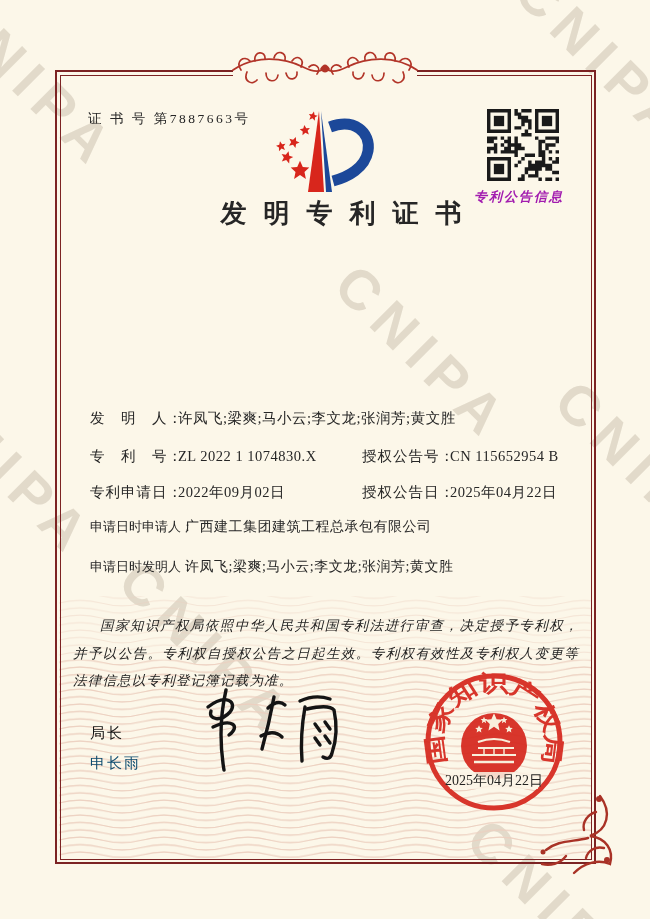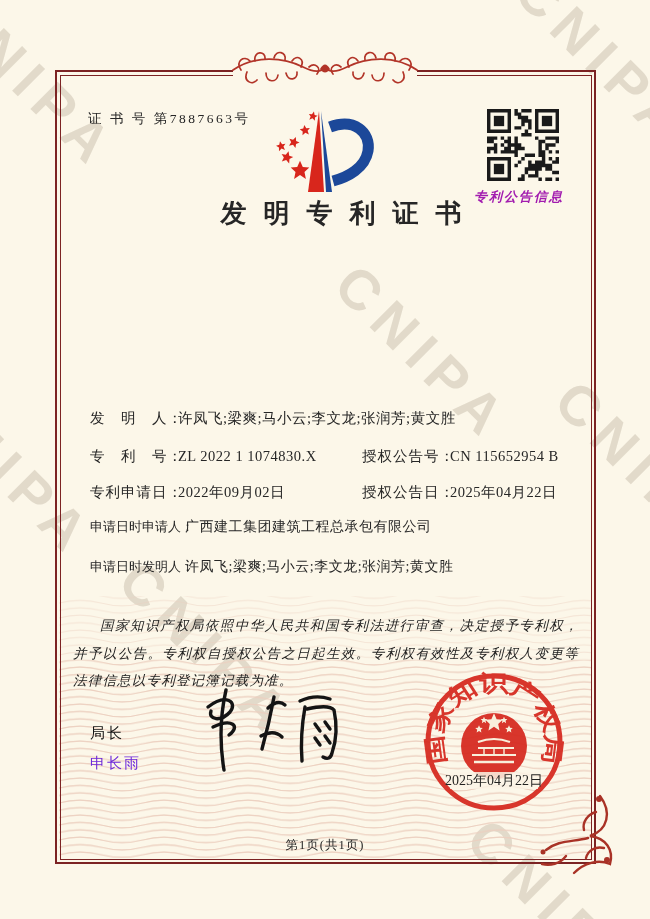--- a/index.html
+++ b/index.html
@@ -25,21 +25,21 @@
   .pair2{position:absolute;left:272px;top:0;}
   .pair2 .lbl{width:88px;text-align:right;}
   .row.small{font-size:13px;}
   .row.small .lbl{width:95px;letter-spacing:0;}
   .row.small .val{font-size:14px;}
   .legal{position:absolute;left:73px;top:612px;width:506px;font-size:13.5px;font-style:italic;
          letter-spacing:1.2px;line-height:27.5px;text-align:justify;text-indent:2em;color:#1d1d1d;}
   .signer-title{position:absolute;left:90px;top:724px;font-size:15px;letter-spacing:2px;
          font-family:Liberation Serif, serif;color:#111;}
   .signer-name{position:absolute;left:90px;top:754px;font-size:15px;letter-spacing:2px;
-         font-family:"Liberation Sans","DejaVu Sans",sans-serif;color:#6d28d9;}
+         font-family:"Liberation Sans","DejaVu Sans",sans-serif;color:#0c4a6e;}
   .signature{position:absolute;left:188px;top:680px;}
   .seal{position:absolute;left:404px;top:652px;opacity:0.93;}
   .footer{position:absolute;left:0;top:837px;width:100%;text-align:center;font-size:12.5px;letter-spacing:1px;}
   .ornament-top{position:absolute;left:225px;top:46px;}
   .flourish{position:absolute;left:530px;top:790px;}
 </style>
 </head>
 <body>
 
 <div class="page">
@@ -206,15 +206,14 @@
         <path d="M72,96 h36" transform="translate(2,0)"></path>
         <path d="M68,103 h44"></path>
         <path d="M70,110 h40" stroke-width="2.5"></path>
         <path d="M80,96 v6 M90,96 v6 M100,96 v6" stroke-width="1.4"></path>
       </g>
     </g>
     <rect x="46" y="120" width="88" height="17" fill="#fbf5e6" opacity="0.85"></rect>
     <text x="90" y="133" text-anchor="middle" font-size="14" fill="#111" font-family="'Liberation Serif','DejaVu Serif',serif">2025年04月22日</text>
   </svg>
 
-  <div class="footer">第1页(共1页)</div>
 
 </div>
 
 </body></html>

